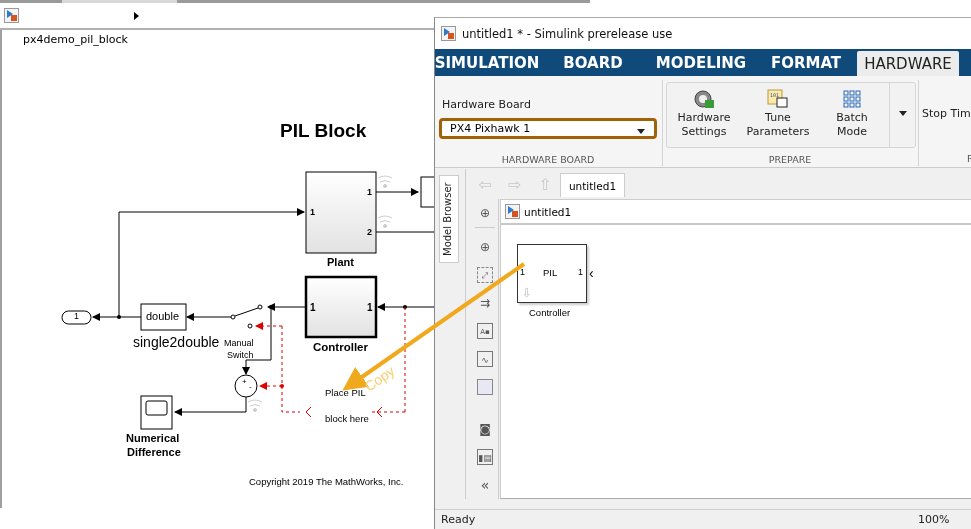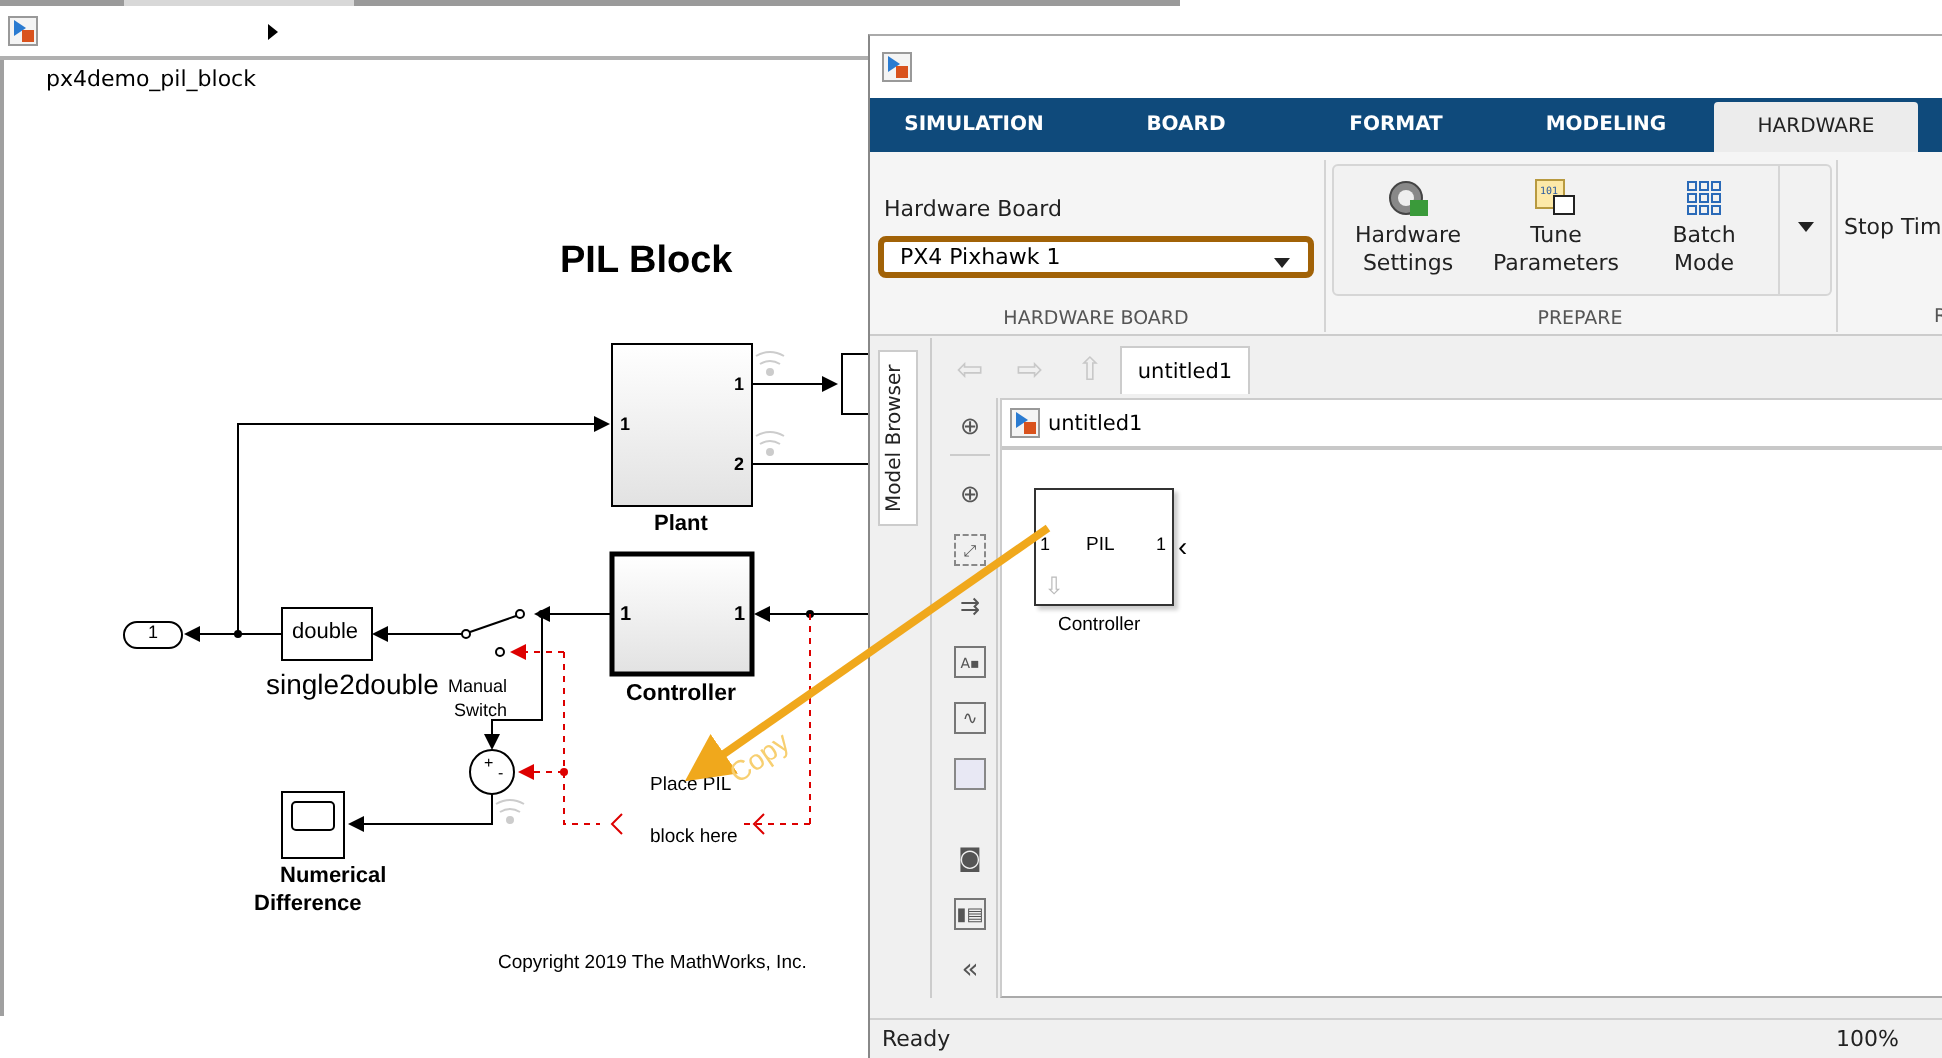--- a/index.html
+++ b/index.html
@@ -33,21 +33,21 @@
 
   
   #fg-window {
     position: absolute; left: 434px; top: 17px; width: 540px; height: 512px;
     background: #f0f0f0; border-left: 1px solid #888; border-top: 1px solid #aaa;
     font-family: "DejaVu Sans", sans-serif;
   }
   #fg-titlebar { height: 31px; background: #fff; display: flex; align-items: center; padding-left: 6px; }
   #fg-titlebar .title { margin-left: 6px; font-size: 11.5px; color: #111; }
   #fg-tabs { height: 27px; background: #0f4a7b; display: flex; align-items: flex-end; position: relative; }
-  .rtab { height: 27px; display: flex; align-items: center; justify-content: center; color: #fff; font-size: 10px; font-weight: bold; text-align: center; }
+  .rtab { height: 27px; display: flex; align-items: center; justify-content: center; color: #fff; font-size: 15px; font-weight: bold; text-align: center; }
   .rtab.active { background: #ececec; color: #222; font-weight: normal; border-top-left-radius: 2px; border-top-right-radius: 2px; height: 25px; }
   #fg-ribbon { height: 92px; background: #f5f5f5; position: relative; border-bottom: 1px solid #ccc; }
   .rsection { position: absolute; top: 0; height: 92px; }
   .rsection .sec-label { position: absolute; bottom: 3px; left: 0; right: 0; text-align: center; font-size: 9.5px; color: #555; }
   .rsep { position: absolute; top: 4px; width: 1px; height: 86px; background: #d4d4d4; }
   #hw-label { position: absolute; left: 7px; top: 22px; font-size: 11px; color: #222; }
   #hw-select {
     position: absolute; left: 4px; top: 42px; width: 218px; height: 21px; background: #fff;
     border: 3px solid #a16207; border-radius: 4px; font-size: 11px; padding-left: 8px; display: flex; align-items: center;
   }
@@ -183,38 +183,39 @@
     <div class="diagram-text" style="left:310px;top:302px;font-size:10px;font-weight:bold;">1</div>
     <div class="diagram-text" style="left:367px;top:302px;font-size:10px;font-weight:bold;">1</div>
     <div class="diagram-text" style="left:313px;top:341px;font-size:11.5px;font-weight:bold;">Controller</div>
     <div class="diagram-text" style="left:146px;top:310px;font-size:11px;">double</div>
     <div class="diagram-text" style="left:133px;top:334px;font-size:14px;">single2double</div>
     <div class="diagram-text" style="left:74px;top:311px;font-size:9px;">1</div>
     <div class="diagram-text" style="left:224px;top:338px;font-size:9px;">Manual</div>
     <div class="diagram-text" style="left:227px;top:350px;font-size:9px;">Switch</div>
     <div class="diagram-text" style="left:242px;top:377px;font-size:8px;">+</div>
     <div class="diagram-text" style="left:249px;top:382px;font-size:8px;">-</div>
-    <div class="diagram-text" style="left:140px;top:432px;font-size:11px;font-weight:bold;">Numerical</div>
+    <div class="diagram-text" style="left:126px;top:432px;font-size:11px;font-weight:bold;">Numerical</div>
     <div class="diagram-text" style="left:127px;top:446px;font-size:11px;font-weight:bold;">Difference</div>
     <div class="diagram-text" style="left:325px;top:387px;font-size:9.5px;">Place PIL</div>
     <div class="diagram-text" style="left:325px;top:413px;font-size:9.5px;">block here</div>
     <div class="diagram-text" style="left:249px;top:476px;font-size:9.5px;">Copyright 2019 The MathWorks, Inc.</div>
   </div>
 </div>
 
 <div id="fg-window">
   <div id="fg-titlebar">
     <span class="model-icon"></span>
+    <span class="title">untitled1 * - Simulink prerelease use</span>
   </div>
 
   <div id="fg-tabs">
     <div class="rtab" style="width:104px;">SIMULATION</div>
     <div class="rtab" style="width:108px;">BOARD</div>
+    <div class="rtab" style="width:108px;">MODELING</div>
     <div class="rtab" style="width:102px;">FORMAT</div>
-    <div class="rtab" style="width:108px;">MODELING</div>
     <div class="rtab active" style="width:102px;">HARDWARE</div>
   </div>
 
   <div id="fg-ribbon">
     <div class="rsection" style="left:0;width:226px;">
       <div id="hw-label">Hardware Board</div>
       <div id="hw-select">
         <span>PX4 Pixhawk 1</span>
         <span class="caret"></span>
       </div>

